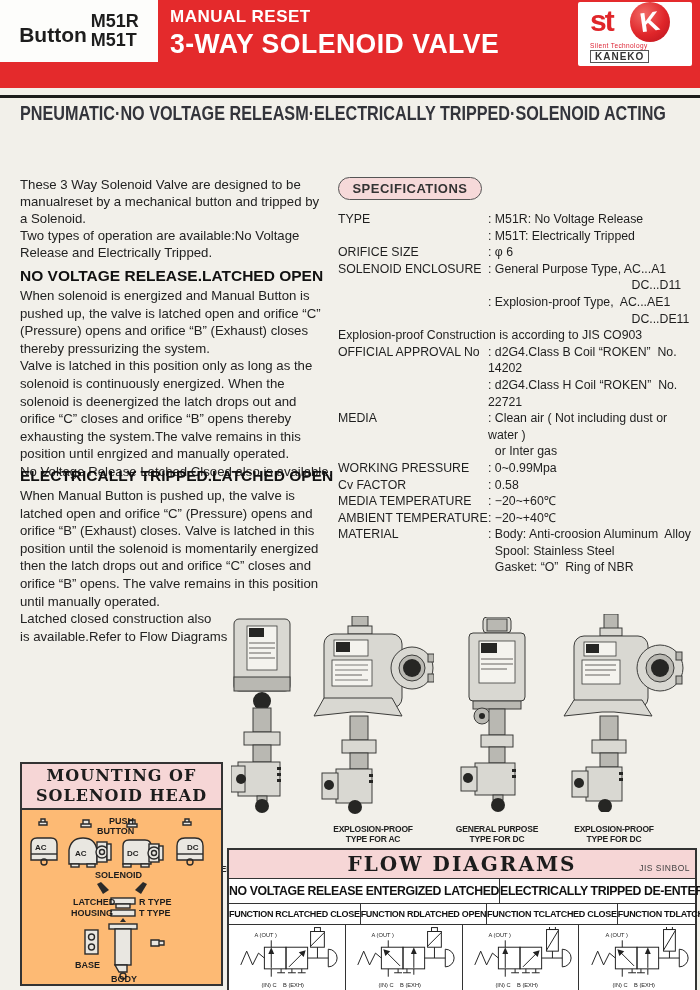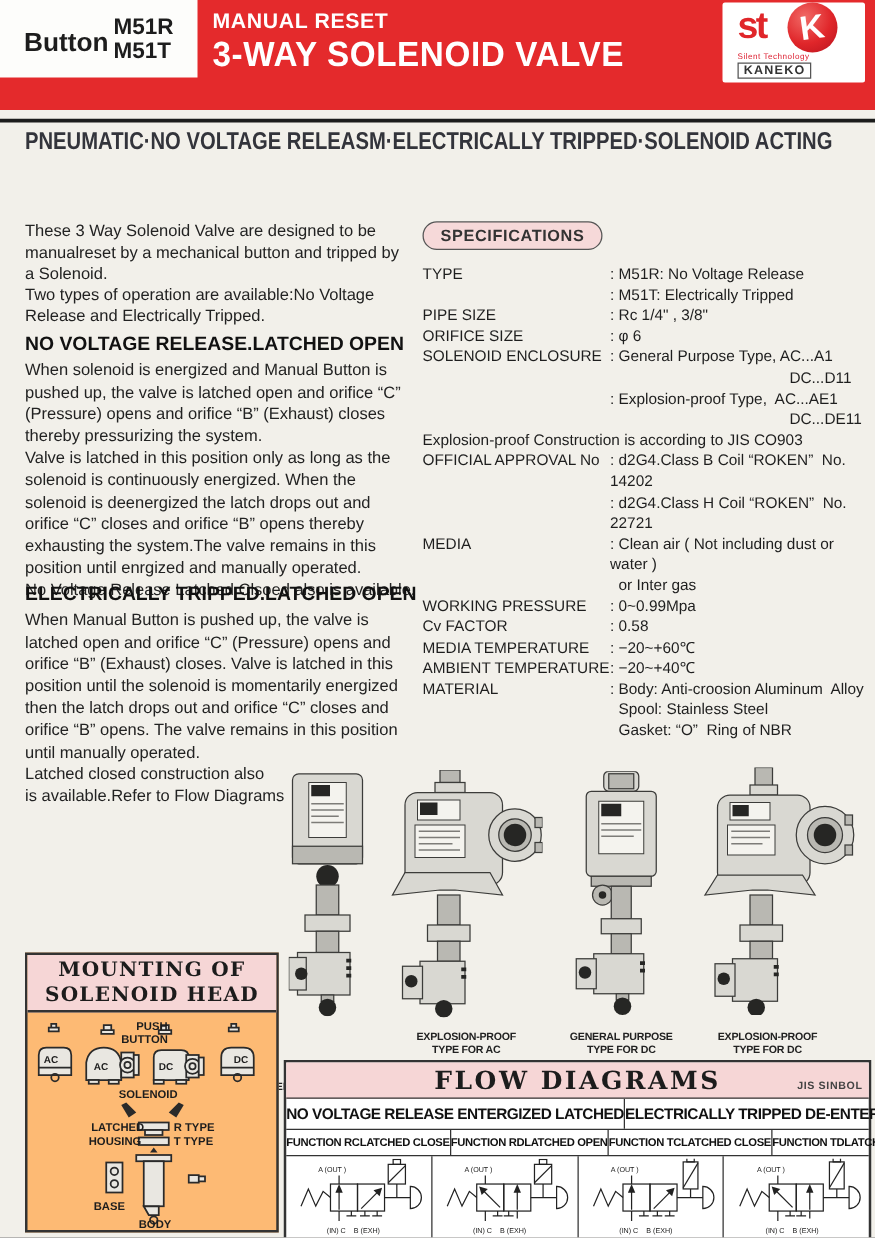--- a/index.html
+++ b/index.html
@@ -64,21 +64,21 @@
   .mount-svg text { font-family:"Liberation Sans",sans-serif; font-weight:bold; fill:#1d1d1d; }
   .dg { stroke:#2a2a2a; fill:none; stroke-width:1.4; }
   .dgf { fill:#2a2a2a; stroke:none; }
   .dgl { fill:#e9e7e1; stroke:#2a2a2a; stroke-width:1.4; }
   
   .flow { position:absolute; left:227px; top:848px; width:470px; height:150px; border:2px solid #333; background:#fff; }
   .flow-title { position:relative; height:29px; background:#f6d6d6; border-bottom:1.5px solid #333;
     display:flex; align-items:center; justify-content:center;
     font-family:"DejaVu Serif", serif; font-weight:bold; font-size:20px; letter-spacing:2px; color:#1c1c1c; }
   .flow-jis { position:absolute; right:5px; bottom:5px; font-family:"Liberation Sans",sans-serif;
-    font-size:8.5px; font-weight:bold; letter-spacing:.5px; color:#444; }
+    font-size:8.5px; font-weight:normal; letter-spacing:.5px; color:#444; }
   .flow-groups { display:flex; height:25px; border-bottom:1.5px solid #333; }
   .flow-group { flex:1; display:flex; align-items:center; justify-content:center;
     font-size:12.3px; font-weight:bold; color:#111; letter-spacing:-.4px; white-space:nowrap; }
   .flow-group + .flow-group { border-left:1.5px solid #333; }
   .flow-funcs { display:flex; height:21px; border-bottom:1.5px solid #333; }
   .flow-func { flex:1; display:flex; align-items:center; justify-content:space-evenly;
     font-size:9px; font-weight:bold; letter-spacing:-.3px; color:#111; white-space:nowrap; }
   .flow-func + .flow-func { border-left:1.5px solid #333; }
   .flow-cells { display:flex; height:70px; }
   .flow-cell { flex:1; display:flex; align-items:center; justify-content:center; }
@@ -140,24 +140,20 @@
 is available.Refer to Flow Diagrams</div>
 
   <div class="spec-pill">SPECIFICATIONS</div>
   <div class="spec-table">
     <div class="spec-row">
       <div class="spec-label">TYPE</div>
       <div class="spec-value">: M51R: No Voltage Release
 : M51T: Electrically Tripped</div>
     </div>
     <div class="spec-row">
-      <div class="spec-label">PIPE SIZE</div>
-      <div class="spec-value">: Rc 1/4" , 3/8"</div>
-    </div>
-    <div class="spec-row">
       <div class="spec-label">ORIFICE SIZE</div>
       <div class="spec-value">: φ 6</div>
     </div>
     <div class="spec-row">
       <div class="spec-label">SOLENOID ENCLOSURE</div>
       <div class="spec-value">: General Purpose Type, AC...A1
                                           DC...D11
 : Explosion-proof Type,  AC...AE1
                                           DC...DE11</div>
     </div>

